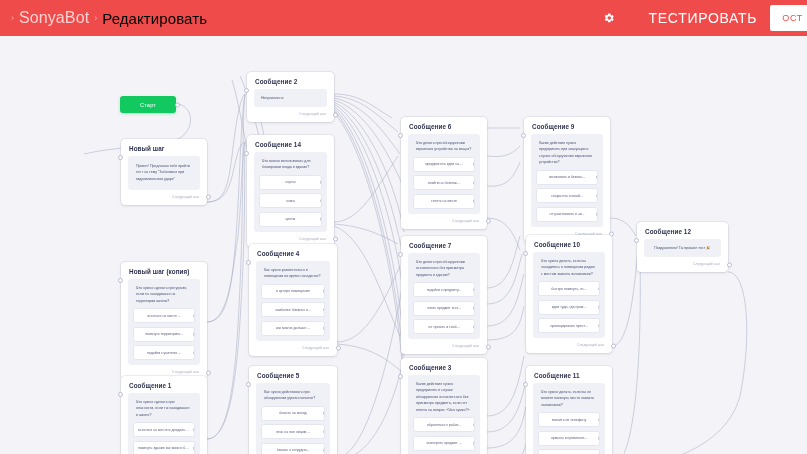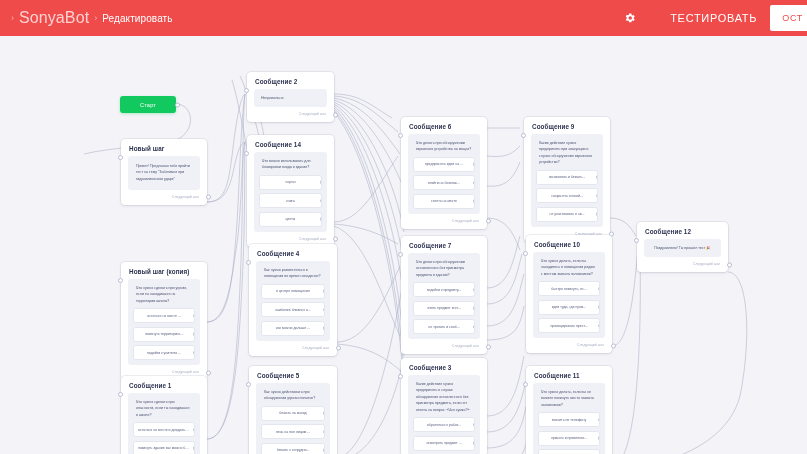--- a/index.html
+++ b/index.html
@@ -19,33 +19,33 @@
     z-index: 50;
   }
   .crumbs { display: flex; align-items: center; padding-left: 6px; }
   .crumb-sep {
     color: #f8b4b4; font-size: 9px; margin: 0 5px; line-height: 1;
   }
   .crumb-link {
     color: #ffd2d2; font-size: 16px; letter-spacing: .1px;
   }
   .crumb-current {
-    color: #ffffff; font-size: 10px; letter-spacing: .1px;
+    color: #000000; font-size: 15px; letter-spacing: .1px;
   }
   .header-right {
     margin-left: auto; display: flex; align-items: center;
     height: 36px; padding-right: 0;
   }
   .gear-btn {
     width: 26px; height: 26px; margin-right: 14px;
     display: flex; align-items: center; justify-content: center;
   }
   .gear-btn svg { display: block; }
   .btn-test {
-    color: #ffffff; font-size: 11px; letter-spacing: .7px;
+    color: #ffffff; font-size: 14px; letter-spacing: .7px;
     padding: 8px 13px; white-space: nowrap;
   }
   .btn-stop {
     background: #ffffff; color: #f04b4b;
     font-size: 9px; letter-spacing: .7px;
     padding: 8px 12px; white-space: nowrap;
     height: 26px; display: flex; align-items: center;
     border-radius: 2px; margin-right: -8px;
   }
 

